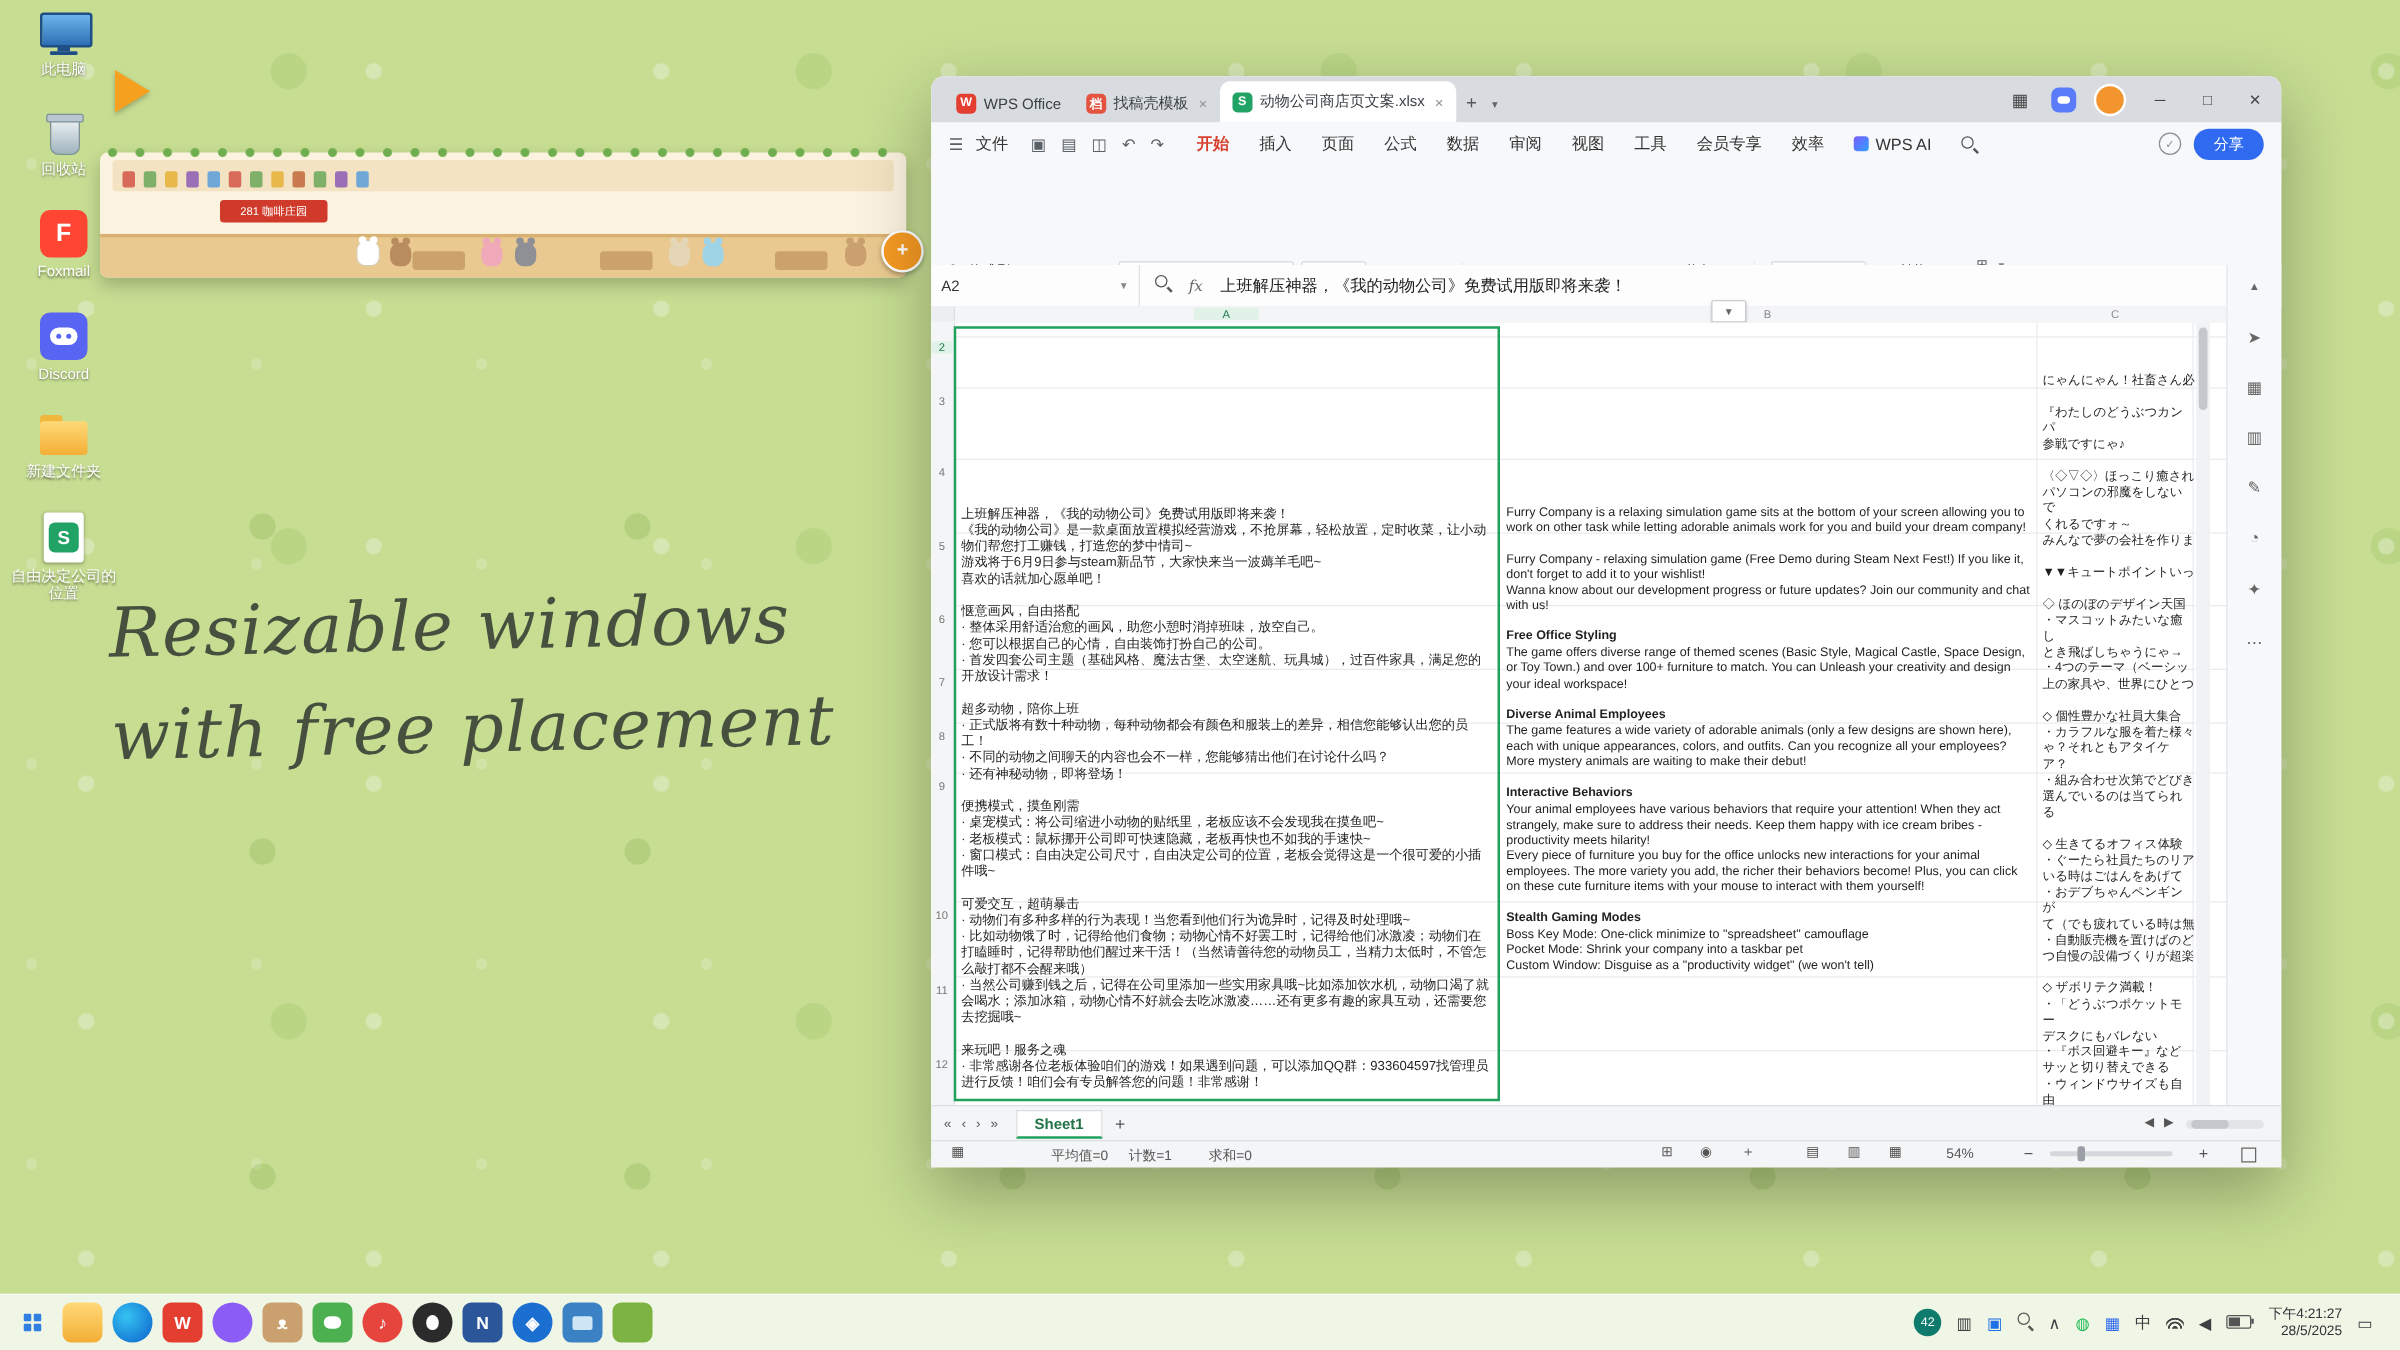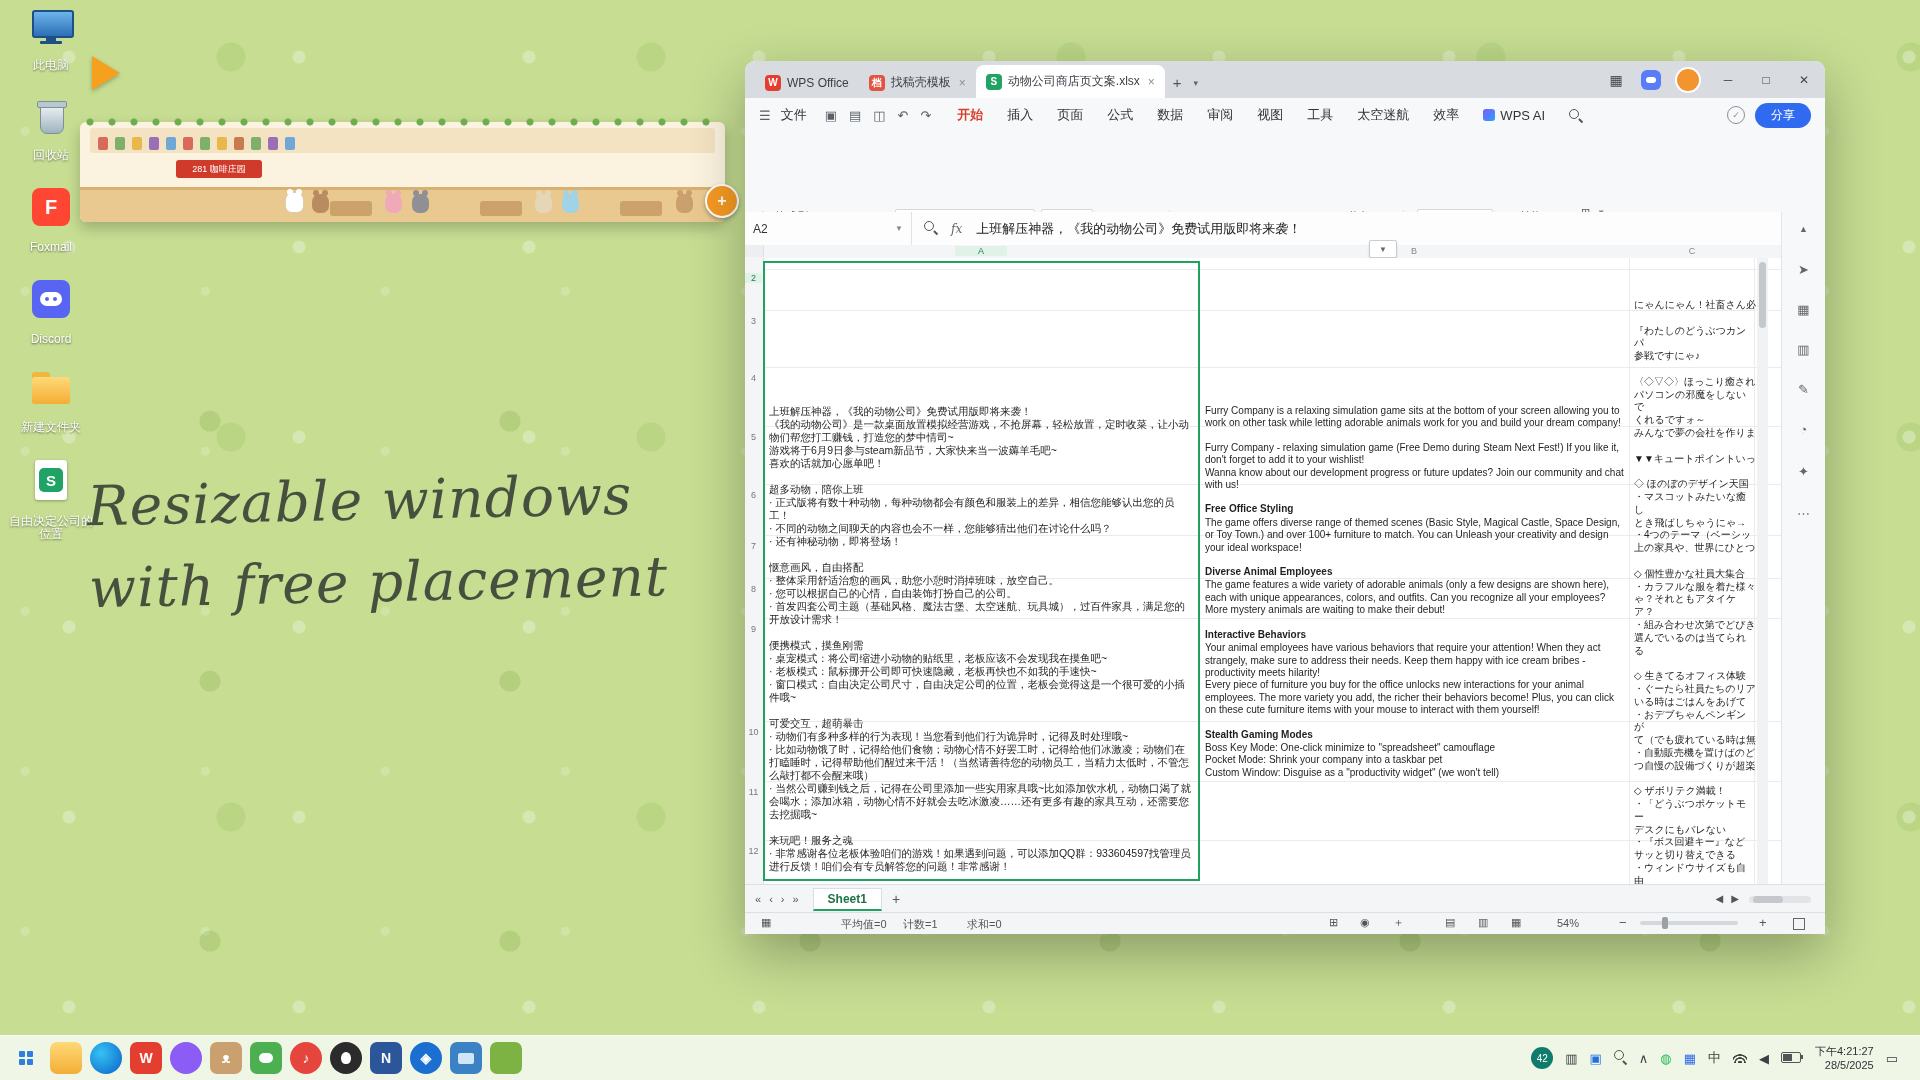--- a/index.html
+++ b/index.html
@@ -8,21 +8,21 @@
     background-image:
       radial-gradient(circle at 30% 30%, rgba(255,255,255,.30) 0 6px, transparent 7px),
       radial-gradient(circle at 70% 62%, rgba(132,176,78,.28) 0 10px, transparent 11px),
       radial-gradient(circle at 14% 82%, rgba(255,255,255,.20) 0 4px, transparent 5px),
       radial-gradient(circle at 55% 15%, rgba(150,190,95,.25) 0 14px, transparent 15px);
     background-size:230px 190px,300px 260px,180px 160px,420px 380px;
     font-family:"Liberation Sans",sans-serif;}
   .abs{position:absolute;}
   .flex{display:flex;align-items:center;}
   
-  .dicon{width:90px;display:flex;flex-direction:column;align-items:center;gap:15px;cursor:default;}
+  .dicon{width:90px;display:flex;flex-direction:column;align-items:center;gap:5px;cursor:default;}
   .dicon .lbl{font-size:12px;color:#fff;text-shadow:0 1px 2px rgba(0,0,0,.55);text-align:center;line-height:13px;}
   .tile{border-radius:8px;display:flex;align-items:center;justify-content:center;color:#fff;font-weight:bold;}
   
   #banner{left:80px;top:122px;width:645px;height:100px;background:#fbf3df;border-radius:6px;
     box-shadow:0 6px 14px rgba(0,0,0,.22);}
   .vine{position:absolute;top:-5px;left:4px;right:4px;height:10px;
     background:radial-gradient(circle at 6px 5px,#6fae4e 3.2px,transparent 3.9px);background-size:22px 10px;background-repeat:repeat-x;}
   .shelf{position:absolute;top:6px;left:10px;right:10px;height:22px;background:#f3e3c2;border-radius:3px;display:flex;align-items:flex-end;gap:7px;padding:0 8px 3px;}
   .shelfitem{width:10px;height:13px;border-radius:2px;}
   .counter{position:absolute;bottom:0;left:0;right:0;height:32px;background:#e9c98f;border-top:3px solid #d8b071;border-radius:0 0 6px 6px;}
@@ -229,21 +229,21 @@
       <span class="mb-icon">↶</span>
       <span class="mb-icon">↷</span>
       <span class="menu-item active" style="margin-left:8px;">开始</span>
       <span class="menu-item">插入</span>
       <span class="menu-item">页面</span>
       <span class="menu-item">公式</span>
       <span class="menu-item">数据</span>
       <span class="menu-item">审阅</span>
       <span class="menu-item">视图</span>
       <span class="menu-item">工具</span>
-      <span class="menu-item">太空迷航</span>
+      <span class="menu-item">会员专享</span>
       <span class="menu-item">效率</span>
       <span class="menu-item" style="gap:5px;">
         <span style="width:12px;height:12px;border-radius:3px;background:linear-gradient(135deg,#7b5cff,#2ea0ff);display:inline-block;"></span>
         <span>WPS AI</span>
       </span>
       <span class="menu-item">
           <span class="mag"></span>
         </span>
       <span style="margin-left:auto;display:flex;align-items:center;gap:10px;padding-right:14px;">
         <span style="width:16px;height:16px;border:1.5px solid #8a9097;border-radius:50%;display:flex;align-items:center;justify-content:center;font-size:9px;color:#8a9097;">✓</span>
@@ -394,28 +394,28 @@
         <span class="rownum" style="top:469px;">10</span>
         <span class="rownum" style="top:529px;">11</span>
         <span class="rownum" style="top:588px;">12</span>
       </div>
       <div id="greenbox"></div>
       <div class="cellA">
         <p>上班解压神器，《我的动物公司》免费试用版即将来袭！
 《我的动物公司》是一款桌面放置模拟经营游戏，不抢屏幕，轻松放置，定时收菜，让小动物们帮您打工赚钱，打造您的梦中情司~
 游戏将于6月9日参与steam新品节，大家快来当一波薅羊毛吧~
 喜欢的话就加心愿单吧！</p>
+        <p>惬意画风，自由搭配
+· 整体采用舒适治愈的画风，助您小憩时消掉班味，放空自己。
+· 您可以根据自己的心情，自由装饰打扮自己的公司。
+· 首发四套公司主题（基础风格、魔法古堡、太空迷航、玩具城），过百件家具，满足您的开放设计需求！</p>
         <p>超多动物，陪你上班
 · 正式版将有数十种动物，每种动物都会有颜色和服装上的差异，相信您能够认出您的员工！
 · 不同的动物之间聊天的内容也会不一样，您能够猜出他们在讨论什么吗？
 · 还有神秘动物，即将登场！</p>
-        <p>惬意画风，自由搭配
-· 整体采用舒适治愈的画风，助您小憩时消掉班味，放空自己。
-· 您可以根据自己的心情，自由装饰打扮自己的公司。
-· 首发四套公司主题（基础风格、魔法古堡、太空迷航、玩具城），过百件家具，满足您的开放设计需求！</p>
         <p>便携模式，摸鱼刚需
 · 桌宠模式：将公司缩进小动物的贴纸里，老板应该不会发现我在摸鱼吧~
 · 老板模式：鼠标挪开公司即可快速隐藏，老板再快也不如我的手速快~
 · 窗口模式：自由决定公司尺寸，自由决定公司的位置，老板会觉得这是一个很可爱的小插件哦~</p>
         <p>可爱交互，超萌暴击
 · 动物们有多种多样的行为表现！当您看到他们行为诡异时，记得及时处理哦~
 · 比如动物饿了时，记得给他们食物；动物心情不好罢工时，记得给他们冰激凌；动物们在打瞌睡时，记得帮助他们醒过来干活！（当然请善待您的动物员工，当精力太低时，不管怎么敲打都不会醒来哦）
 · 当然公司赚到钱之后，记得在公司里添加一些实用家具哦~比如添加饮水机，动物口渴了就会喝水；添加冰箱，动物心情不好就会去吃冰激凌……还有更多有趣的家具互动，还需要您去挖掘哦~</p>
         <p>来玩吧！服务之魂
 · 非常感谢各位老板体验咱们的游戏！如果遇到问题，可以添加QQ群：933604597找管理员进行反馈！咱们会有专员解答您的问题！非常感谢！</p>

